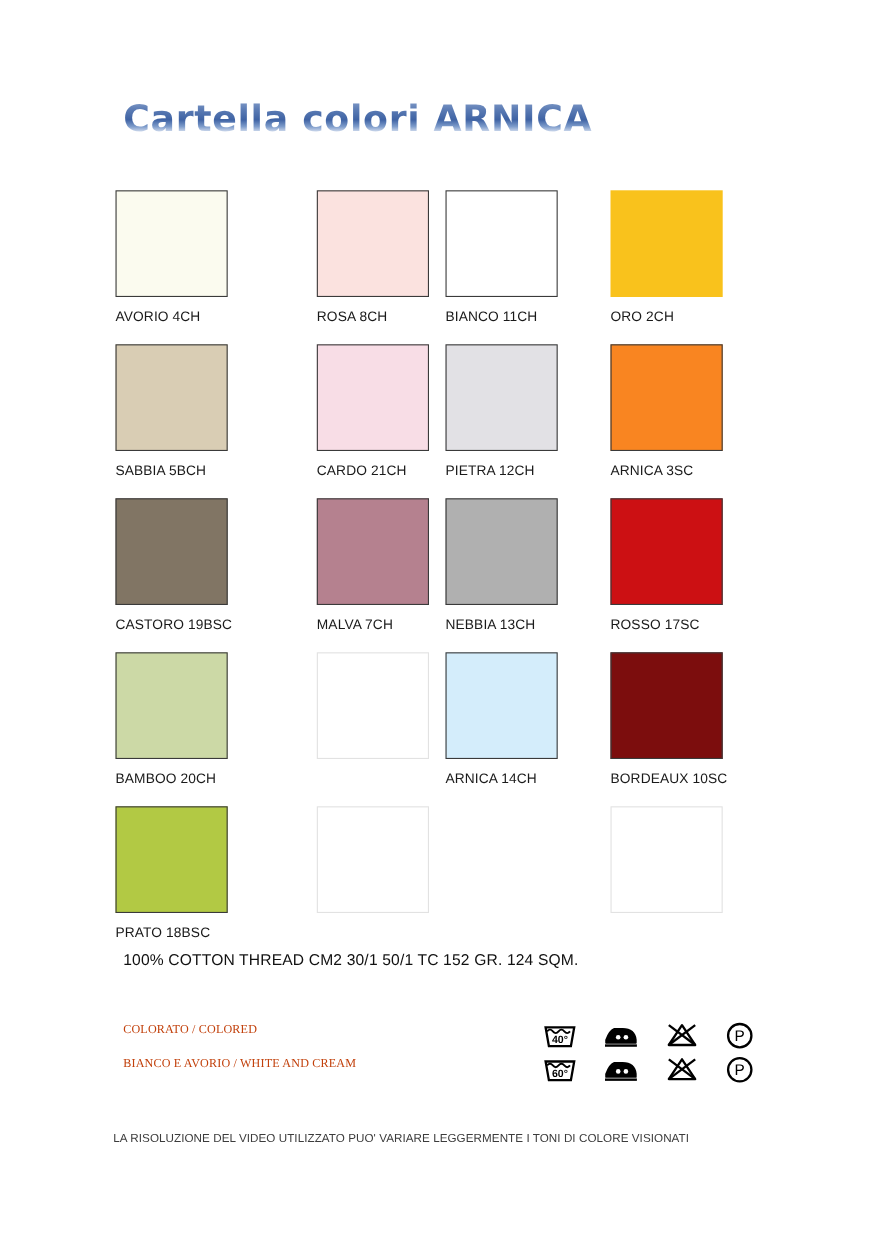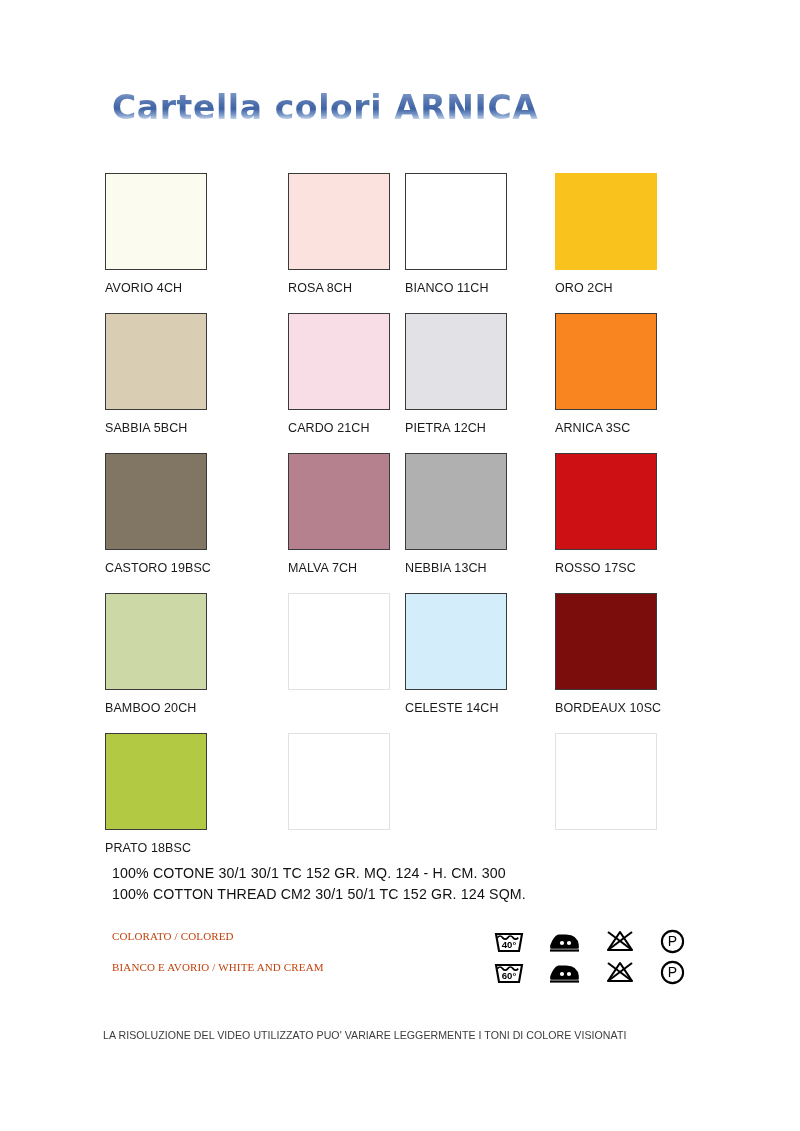--- a/index.html
+++ b/index.html
@@ -230,21 +230,21 @@
     <div class="swatch-cell c0">
       <div class="swatch-chip" style="background-color: rgb(204, 217, 166);"></div>
       <div class="swatch-label">BAMBOO 20CH</div>
     </div>
     <div class="swatch-cell c1">
       <div class="swatch-chip empty"></div>
       <div class="swatch-label"></div>
     </div>
     <div class="swatch-cell c2">
       <div class="swatch-chip" style="background-color: rgb(212, 237, 251);"></div>
-      <div class="swatch-label">CELESTE 14CH</div>
+      <div class="swatch-label">ARNICA 14CH</div>
     </div>
     <div class="swatch-cell c3">
       <div class="swatch-chip" style="background-color: rgb(124, 13, 13);"></div>
       <div class="swatch-label">BORDEAUX 10SC</div>
     </div>
   </div>
 
   <div class="swatch-row">
     <div class="swatch-cell c0">
       <div class="swatch-chip" style="background-color: rgb(178, 201, 68);"></div>
@@ -256,21 +256,20 @@
     </div>
     <div class="swatch-cell c3">
       <div class="swatch-chip empty"></div>
       <div class="swatch-label"></div>
     </div>
   </div>
 
 </div>
 
 <div id="spec-block">
-  <div class="spec-line">100% COTONE 30/1 30/1 TC 152 GR. MQ. 124 - H. CM. 300</div>
   <div class="spec-line">100% COTTON THREAD CM2 30/1 50/1 TC 152 GR. 124 SQM.</div>
 </div>
 
 <div id="care-block">
 
   <div class="care-row">
     <div class="care-text">COLORATO / COLORED</div>
     <div class="care-symbols">
       <svg width="30" height="26" viewBox="0 0 30 26">
         <path d="M2 6 L28 6 L25 23 L5 23 Z" fill="none" stroke="#000" stroke-width="2.1"></path>

